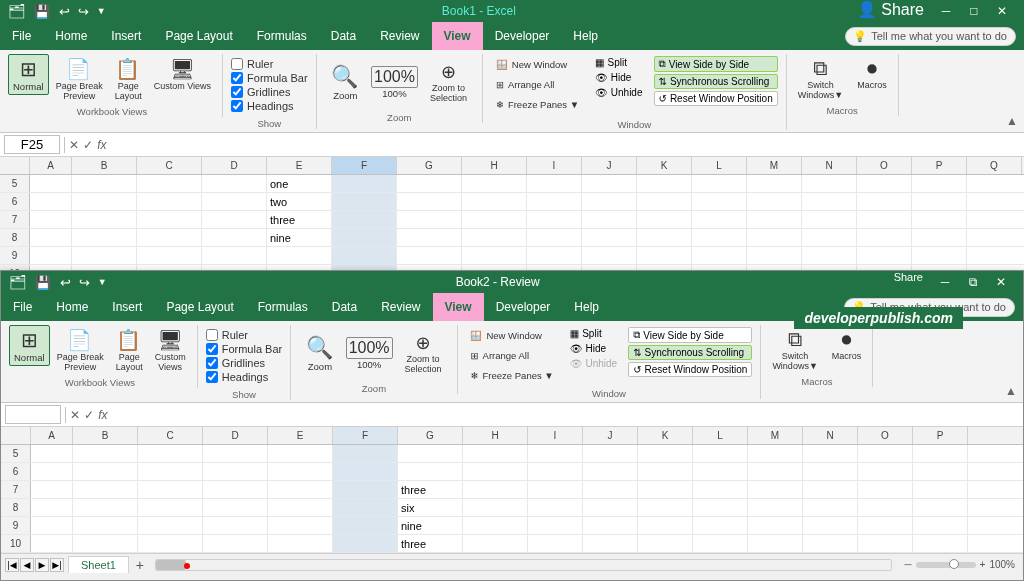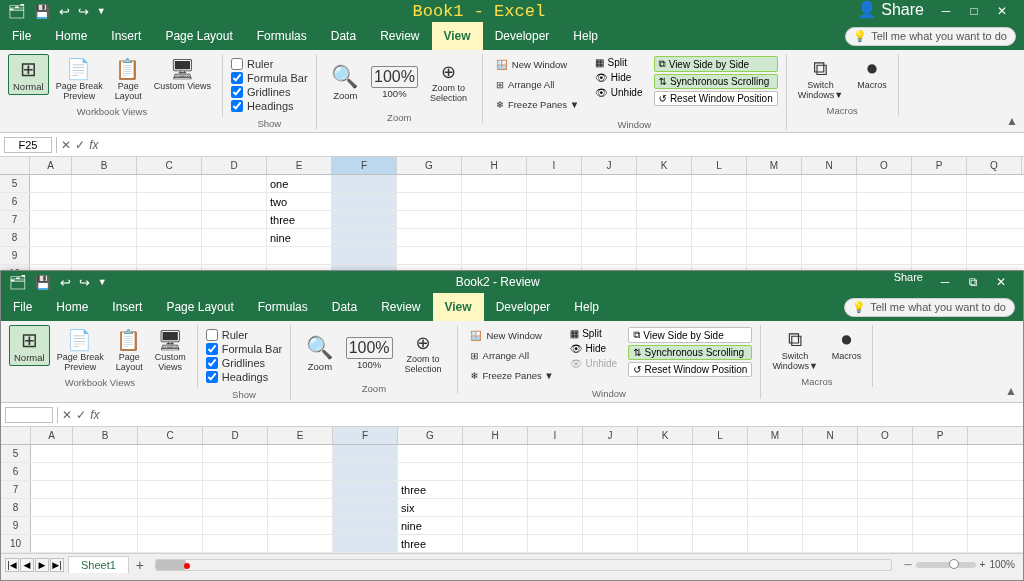--- a/index.html
+++ b/index.html
@@ -6,21 +6,21 @@
     body { font-family: 'Segoe UI', Arial, sans-serif; font-size: 11px; background: #f0f0f0; width: 1024px; height: 581px; overflow: hidden; }
     .ribbon-tab {
       padding: 0 12px;
       color: white;
       display: flex;
       align-items: center;
       cursor: pointer;
       font-size: 12px;
       height: 28px;
     }
-    .ribbon-tab.active { background: #fef9c3; color: #217346; font-weight: 600; }
+    .ribbon-tab.active { background: #f9a8d4; color: #217346; font-weight: 600; }
 
     .ribbon-content {
       display: flex;
       padding: 4px 2px 2px 2px;
       background: #f3f3f3;
       min-height: 68px;
       align-items: flex-start;
     }
     .ribbon-group {
       display: flex;
@@ -76,24 +76,24 @@
     
     .formula-bar {
       display: flex;
       align-items: center;
       height: 24px;
       background: white;
       border-bottom: 1px solid #d0d0d0;
       padding: 0 4px;
     }
     .name-box {
-      width: 48px;
+      width: 56px;
       border: 1px solid #c0c0c0;
       padding: 1px 4px;
-      font-size: 11px;
+      font-size: 13px;
       text-align: center;
       background: white;
     }
     .formula-bar-sep {
       width: 1px;
       background: #c0c0c0;
       height: 16px;
       margin: 0 4px;
     }
     .formula-bar-icons {
@@ -242,21 +242,21 @@
 <div style="position:relative; width:1024px; height:270px; border-bottom:2px solid #888;">
 
   <div style="display:flex; align-items:center; justify-content:space-between; background:#217346; height:22px; padding:0 8px;">
     <div style="display:flex; align-items:center; gap:2px;">
       <span style="font-size:14px; color:white; margin-right:4px;">🗂</span>
       <span class="qat-btn">💾</span>
       <span class="qat-btn">↩</span>
       <span class="qat-btn">↪</span>
       <span class="qat-btn" style="font-size:9px;">▼</span>
     </div>
-    <div style="font-size:17px; color:#fde047;font-family:Liberation Mono, monospace;">Book1 - Excel</div>
+    <div style="font-size:12px; color:#5eead4;">Book1 - Excel</div>
     <div style="display:flex; gap:0;">
       <span style="color:white; font-size:16px; padding:0 8px; cursor:pointer;">👤 <span>Share</span></span>
       <span class="win-ctrl-btn">─</span>
       <span class="win-ctrl-btn">□</span>
       <span class="win-ctrl-btn close">✕</span>
     </div>
   </div>
 
   <div style="display:flex; align-items:center; justify-content:space-between; background:#217346; height:28px;">
     <div style="display:flex;">
@@ -575,20 +575,21 @@
         <div style="position:absolute; left:55%; top:-3px; width:10px; height:10px; background:white; border:1px solid #888; border-radius:50%;"></div>
       </div>
       <span style="cursor:pointer;">+</span>
       <span>98%</span>
     </div>
   </div>
 </div>
 
 <div style="position:relative; width:1024px; height:311px; border:1px solid #888; box-shadow:0 2px 8px rgba(0,0,0,0.3);">
 
+  <div style="position:absolute; top:36px; right:60px; background:#217346; color:white; font-size:14px; font-weight:bold; font-style:italic; padding:3px 10px; z-index:20;">developerpublish.com</div>
 
   <div style="display:flex; align-items:center; justify-content:space-between; background:#217346; height:22px; padding:0 8px;">
     <div style="display:flex; align-items:center; gap:2px;">
       <span style="font-size:14px; color:white; margin-right:4px;">🗂</span>
       <span class="qat-btn">💾</span>
       <span class="qat-btn">↩</span>
       <span class="qat-btn">↪</span>
       <span class="qat-btn" style="font-size:9px;">▼</span>
     </div>
     <div style="font-size:12px; color:white;">Book2 - Review</div>

